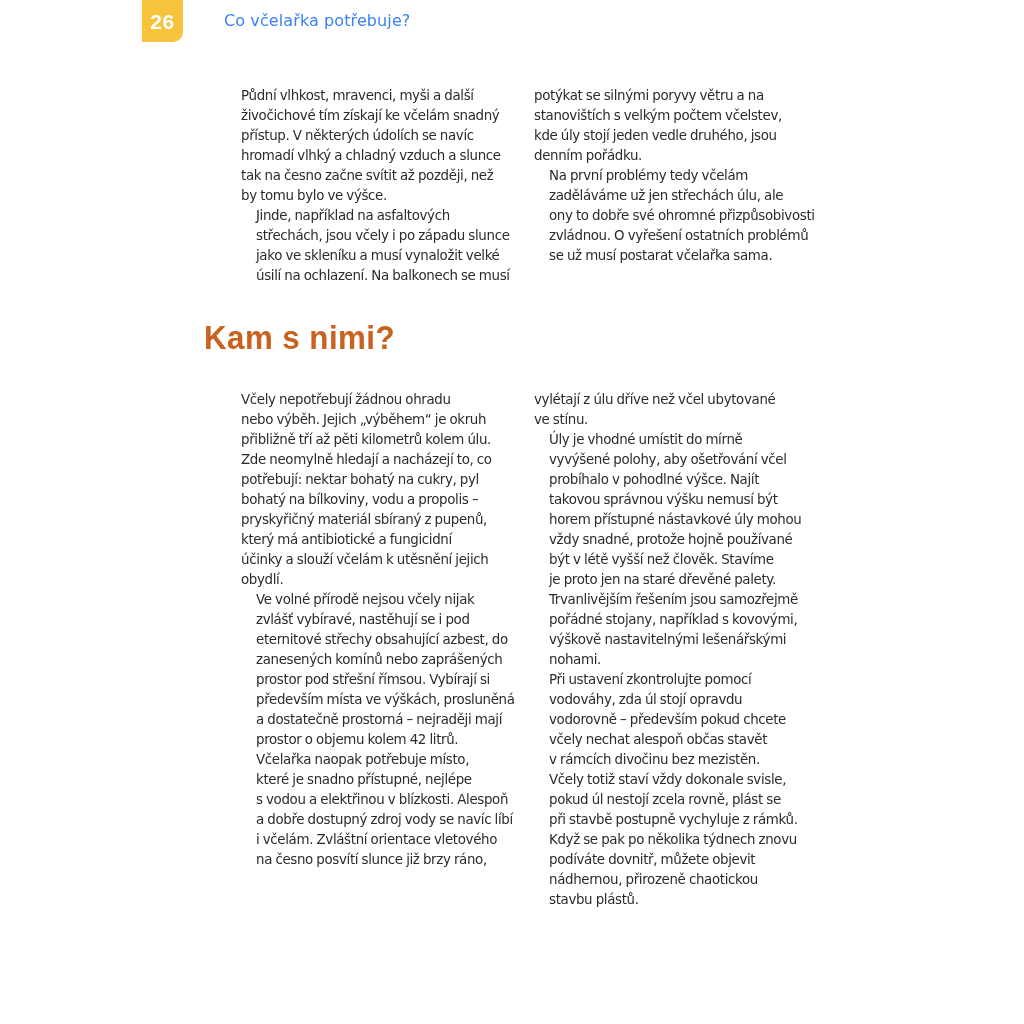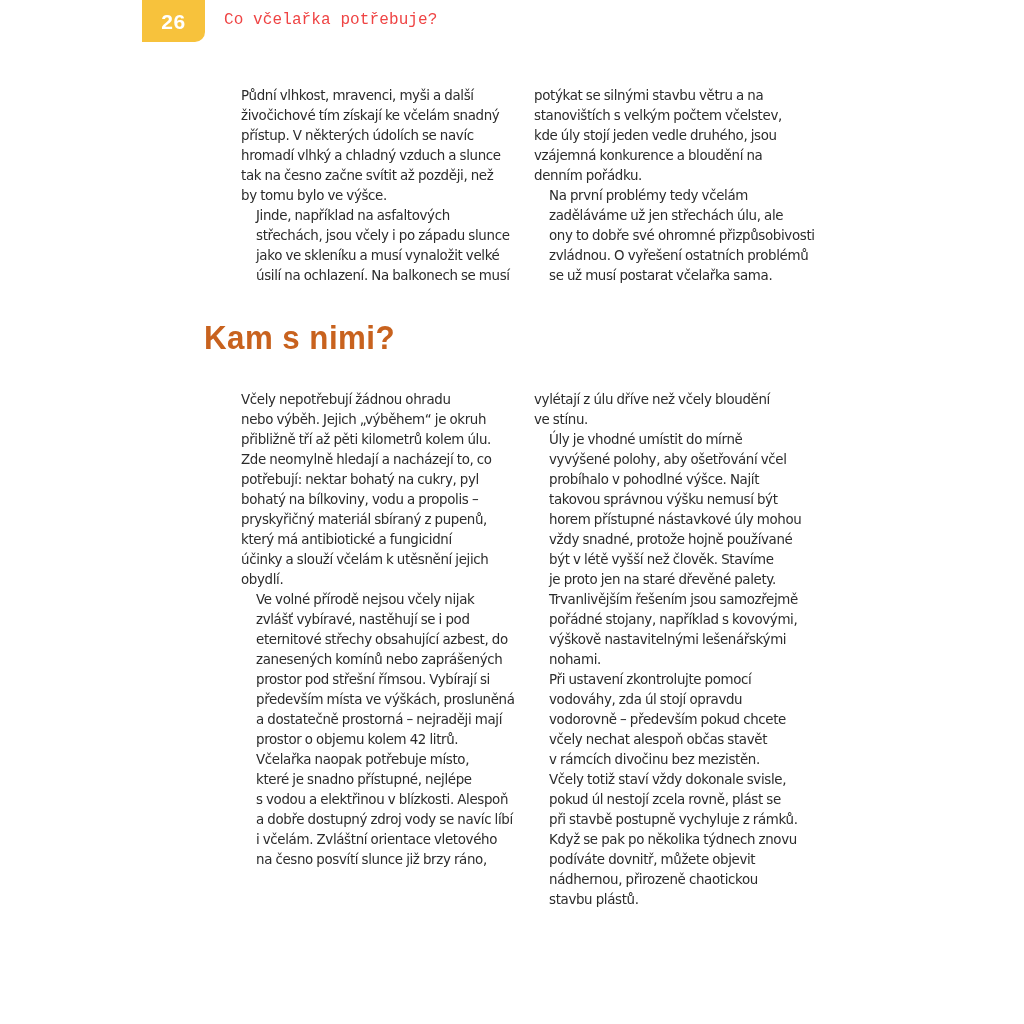--- a/index.html
+++ b/index.html
@@ -12,21 +12,21 @@
       height: 1024px;
       position: relative;
       overflow: hidden;
       font-family: "DejaVu Sans", "Liberation Sans", sans-serif;
       color: #2a2a2a;
     }
     .page-number-box {
       position: absolute;
       left: 142px;
       top: 0;
-      width: 63px;
+      width: 41px;
       height: 42px;
       background: #F7C23C;
       border-bottom-right-radius: 10px;
       display: flex;
       align-items: center;
       justify-content: center;
     }
     .page-number {
       color: #ffffff;
       font-family: "Liberation Sans", sans-serif;
@@ -80,44 +80,43 @@
       transform: scaleX(0.92);
       transform-origin: left center;
     }
   </style>
 </head>
 <body>
 
 <div class="page-number-box" style="background: rgb(247, 194, 60);">
   <span class="page-number">26</span>
 </div>
-<div class="running-head" style="color: #ef4444; font-family: Liberation Mono, monospace;">Co včelařka potřebuje?</div>
+<div class="running-head" style="color: #3b82f6;">Co včelařka potřebuje?</div>
 
 <div class="column col-top-left">
     <p>
       <span class="line">Půdní vlhkost, mravenci, myši a další</span>
       <span class="line">živočichové tím získají ke včelám snadný</span>
       <span class="line">přístup. V některých údolích se navíc</span>
       <span class="line">hromadí vlhký a chladný vzduch a slunce</span>
       <span class="line">tak na česno začne svítit až později, než</span>
       <span class="line">by tomu bylo ve výšce.</span>
     </p>
     <p class="indent">
       <span class="line">Jinde, například na asfaltových</span>
       <span class="line">střechách, jsou včely i po západu slunce</span>
       <span class="line">jako ve skleníku a musí vynaložit velké</span>
       <span class="line">úsilí na ochlazení. Na balkonech se musí</span>
     </p>
   </div>
 <div class="column col-top-right">
     <p>
-      <span class="line">potýkat se silnými stavbu větru a na</span>
+      <span class="line">potýkat se silnými poryvy větru a na</span>
       <span class="line">stanovištích s velkým počtem včelstev,</span>
       <span class="line">kde úly stojí jeden vedle druhého, jsou</span>
-      <span class="line">vzájemná konkurence a bloudění na</span>
       <span class="line">denním pořádku.</span>
     </p>
     <p class="indent">
       <span class="line">Na první problémy tedy včelám</span>
       <span class="line">zaděláváme už jen střechách úlu, ale</span>
       <span class="line">ony to dobře své ohromné přizpůsobivosti</span>
       <span class="line">zvládnou. O vyřešení ostatních problémů</span>
       <span class="line">se už musí postarat včelařka sama.</span>
     </p>
   </div>
@@ -151,21 +150,21 @@
       <span class="line">Včelařka naopak potřebuje místo,</span>
       <span class="line">které je snadno přístupné, nejlépe</span>
       <span class="line">s vodou a elektřinou v blízkosti. Alespoň</span>
       <span class="line">a dobře dostupný zdroj vody se navíc líbí</span>
       <span class="line">i včelám. Zvláštní orientace vletového</span>
       <span class="line">na česno posvítí slunce již brzy ráno,</span>
     </p>
   </div>
 <div class="column col-bottom-right">
     <p>
-      <span class="line">vylétají z úlu dříve než včely bloudění</span>
+      <span class="line">vylétají z úlu dříve než včel ubytované</span>
       <span class="line">ve stínu.</span>
     </p>
     <p class="indent">
       <span class="line">Úly je vhodné umístit do mírně</span>
       <span class="line">vyvýšené polohy, aby ošetřování včel</span>
       <span class="line">probíhalo v pohodlné výšce. Najít</span>
       <span class="line">takovou správnou výšku nemusí být</span>
       <span class="line">horem přístupné nástavkové úly mohou</span>
       <span class="line">vždy snadné, protože hojně používané</span>
       <span class="line">být v létě vyšší než člověk. Stavíme</span>

